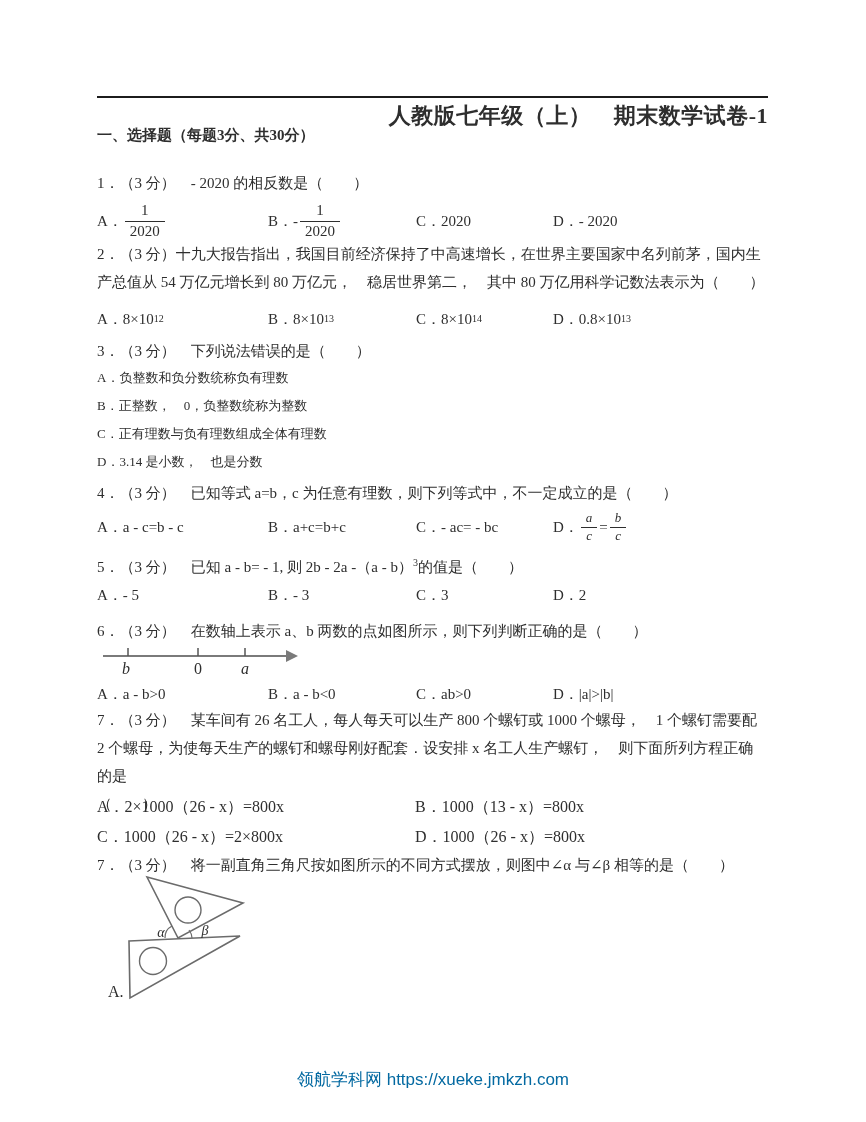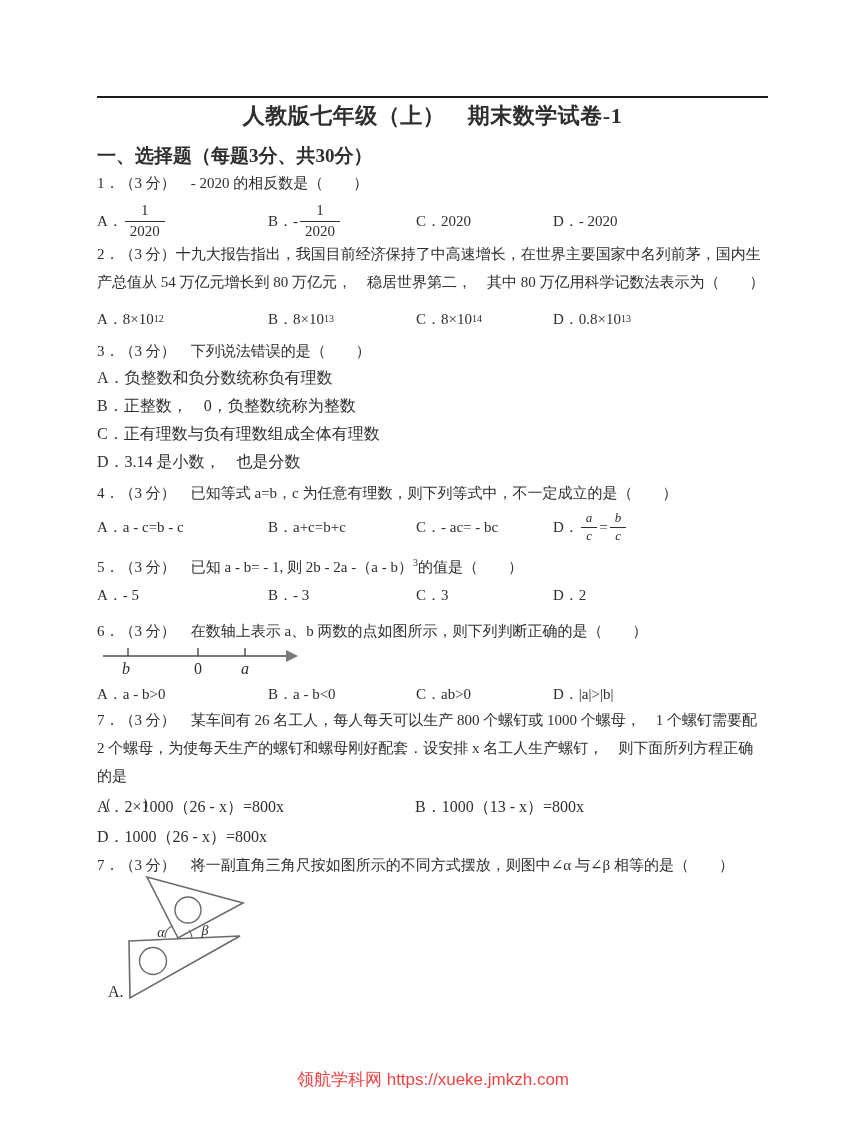--- a/index.html
+++ b/index.html
@@ -5,39 +5,39 @@
   * { margin:0; padding:0; box-sizing:border-box; }
   html,body { background:#ffffff; }
   body {
     width:866px; height:1122px; position:relative;
     font-family:"Liberation Serif","DejaVu Serif",serif;
     color:#2e2e2e; overflow:hidden;
   }
   .abs { position:absolute; }
   .content { left:97px; width:671px; }
   .top-rule { top:96px; border-top:2px solid #1c1c1c; height:0; }
-  .title { top:101px; text-align:center; font-size:22px; font-weight:700; letter-spacing:0.5px; }
-  .section-heading { top:143px; font-size:19px; font-weight:700; }
+  .title { top:101px; text-align:right; font-size:22px; font-weight:700; letter-spacing:0.5px; }
+  .section-heading { top:126px; font-size:15px; font-weight:700; }
   .stem { font-size:15px; line-height:28px; }
   .opts { display:grid; grid-template-columns:171px 148px 137px 1fr; font-size:15px; align-items:center; }
   .opts2 { display:grid; grid-template-columns:318px 1fr; font-size:16px; align-items:center; }
-  .optlines p { font-size:16px; line-height:28px; height:28px; }
+  .optlines p { font-size:13px; line-height:28px; height:28px; }
   .opt { white-space:nowrap; display:flex; align-items:center; }
   .frac { display:inline-block; text-align:center; vertical-align:middle; line-height:1.15; margin:0 2px; }
   .frac .num { display:block; border-bottom:1.5px solid #2e2e2e; padding:0 5px 1px; }
   .frac .den { display:block; padding:1px 5px 0; }
   .frac.small { font-size:13px; }
   sup { font-size:10px; vertical-align:super; line-height:0; }
   .block { display:block; }
   .var { font-style:italic; }
   .figure-label { font-size:16px; }
   .footer {
     left:0; width:866px; top:1068px; text-align:center;
     font-family:"Liberation Sans","DejaVu Sans",sans-serif;
-    font-size:17px; color:#ef4444;
+    font-size:17px; color:#0369a1;
   }
   svg { display:block; }
   svg text { font-family:"Liberation Serif","DejaVu Serif",serif; }
 </style>
 </head>
 <body>
 
 <div class="abs content top-rule"></div>
 
 <h1 class="abs content title">人教版七年级（上）　期末数学试卷-1</h1>
@@ -147,20 +147,21 @@
   <span class="opt">C．ab&gt;0</span>
   <span class="opt">D．|a|&gt;|b|</span>
 </div>
 
 <p class="abs content stem" style="top:706px"><span>7．（3 分）　某车间有 26 名工人，每人每天可以生产 800 个螺钉或 1000 个螺母，　1 个螺钉需要配 2 个螺母，为使每天生产的螺钉和螺母刚好配套．设安排 x 名工人生产螺钉，　则下面所列方程正确的是</span><span class="block">（　　）</span></p>
 <div class="abs content opts2" style="top:794px;height:26px">
   <span class="opt">A．2×1000（26 - x）=800x</span>
   <span class="opt">B．1000（13 - x）=800x</span>
 </div>
 <div class="abs content opts2" style="top:824px;height:26px">
+  <span class="opt">C．1000（26 - x）=2×800x</span>
   <span class="opt">D．1000（26 - x）=800x</span>
 </div>
 
 <p class="abs content stem" style="top:851px">7．（3 分）　将一副直角三角尺按如图所示的不同方式摆放，则图中∠α 与∠β 相等的是（　　）</p>
 <svg class="abs" style="left:97px;top:872px" width="160" height="132" viewBox="0 0 160 132">
   <polygon points="50,5 146,31 81,66" fill="none" stroke="#6b6b6b" stroke-width="1.6"></polygon>
   <circle cx="91" cy="38" r="13" fill="none" stroke="#6b6b6b" stroke-width="1.4"></circle>
   <polygon points="32,69 143,64 33,126" fill="none" stroke="#6b6b6b" stroke-width="1.6"></polygon>
   <circle cx="56" cy="89" r="13.5" fill="none" stroke="#6b6b6b" stroke-width="1.4"></circle>
   <path d="M 68,66 A 13 13 0 0 1 75,54" fill="none" stroke="#6b6b6b" stroke-width="1.2"></path>

